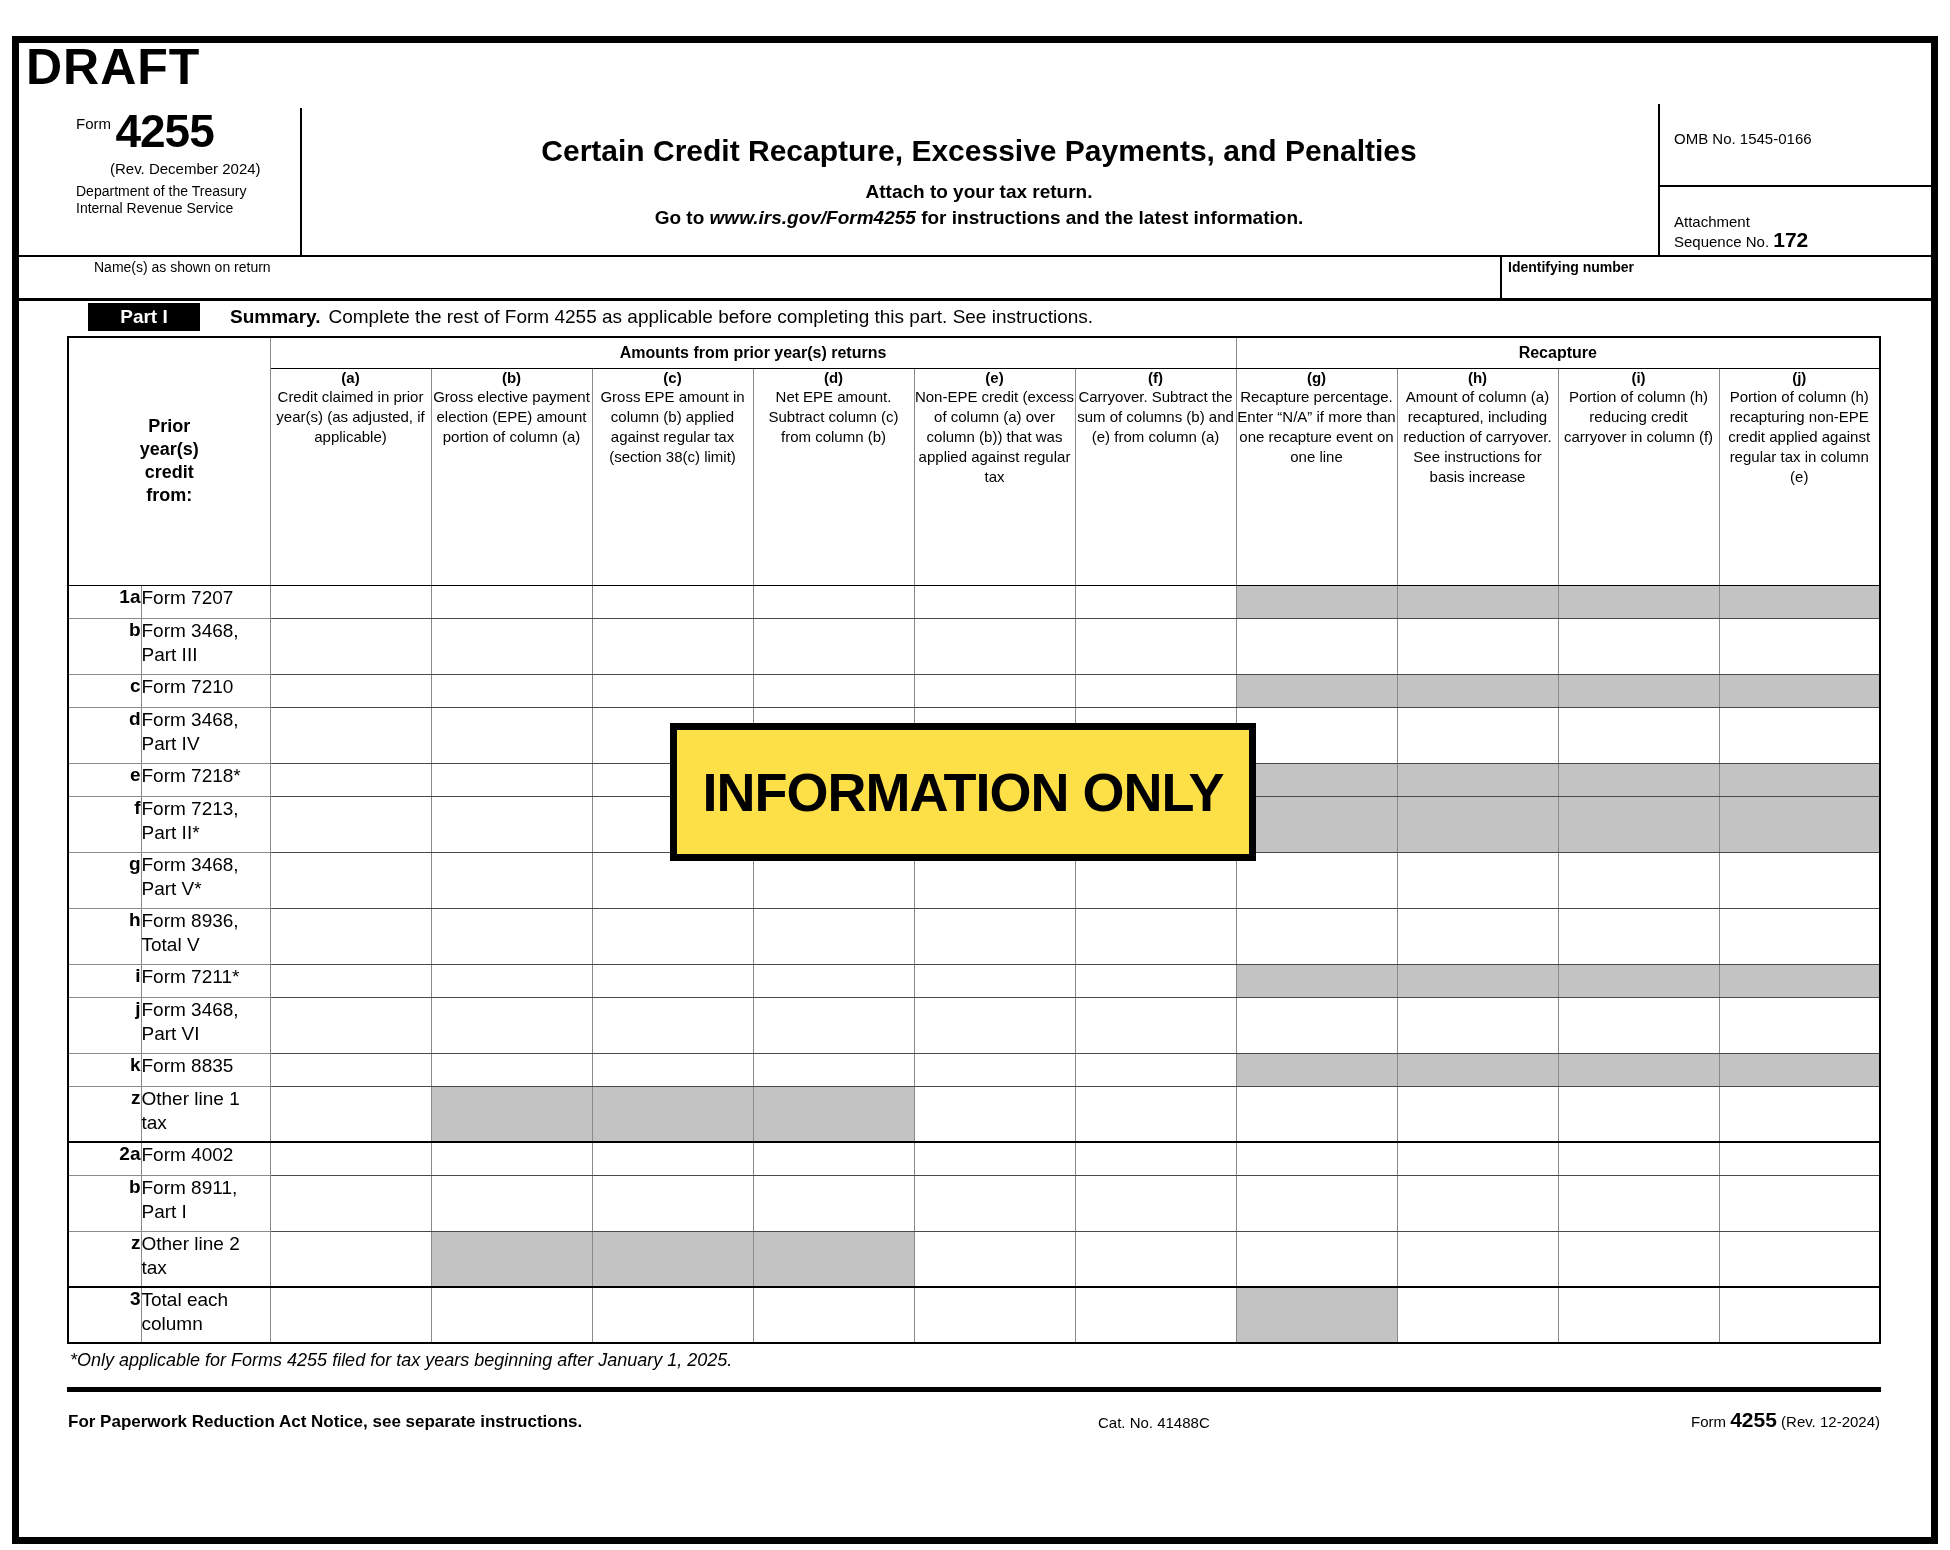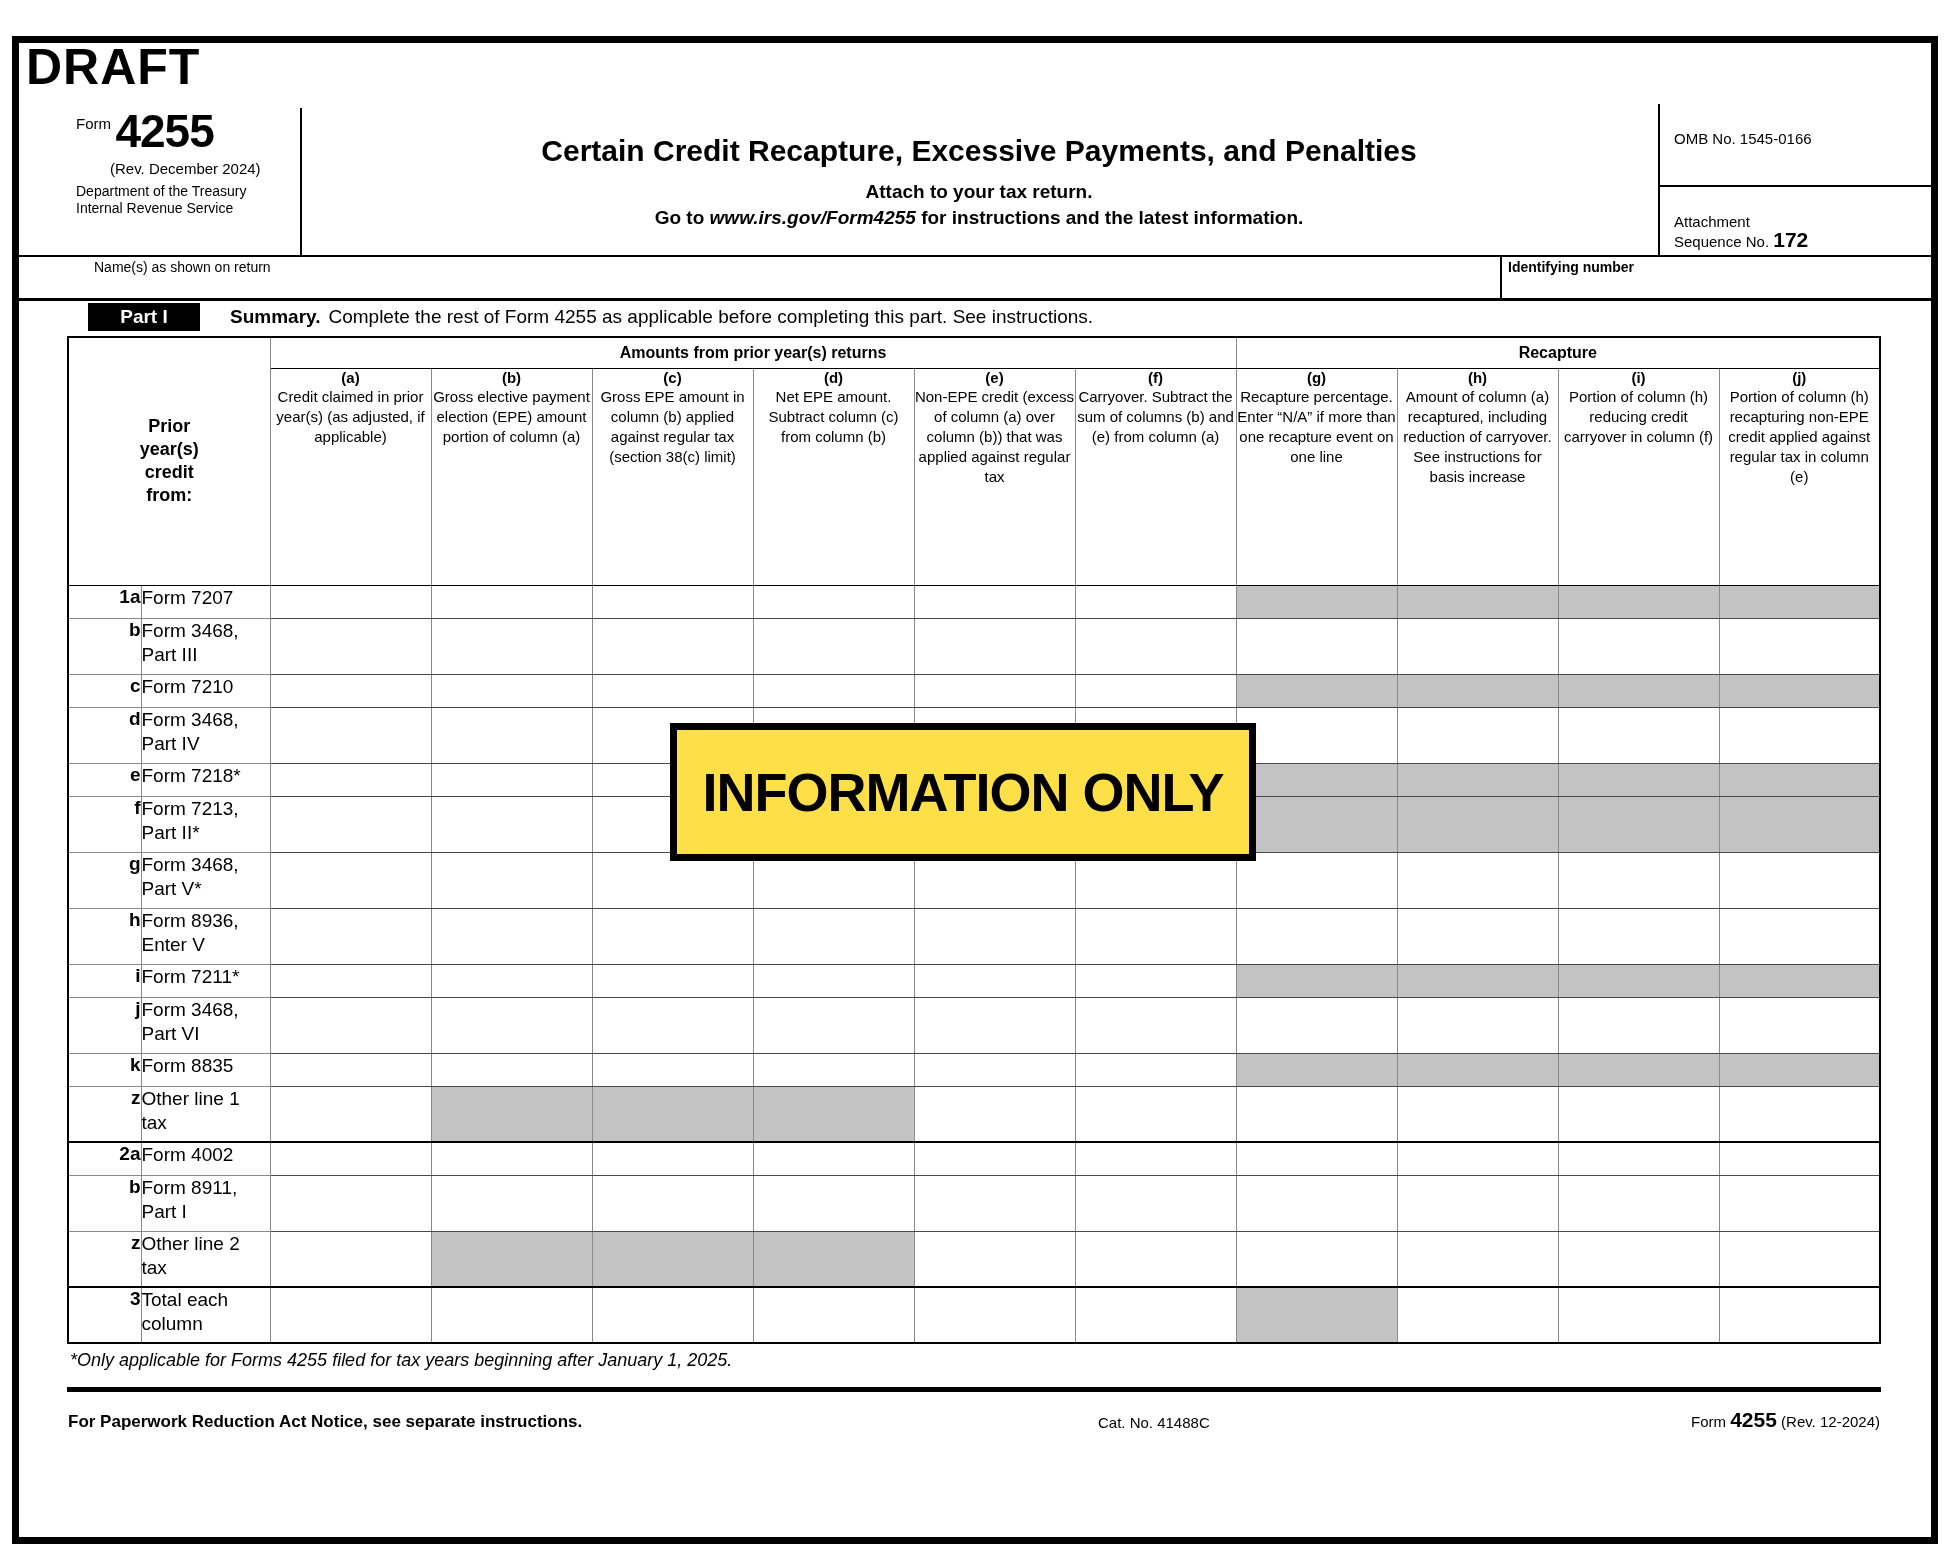--- a/index.html
+++ b/index.html
@@ -287,21 +287,21 @@
           <td></td>
           <td></td>
           <td></td>
           <td></td>
           <td></td>
           <td></td>
         </tr>
         <tr class="double">
           <th class="num">h</th>
           <th class="rlabel">Form 8936,
-Enter V</th>
+Total V</th>
           <td></td>
           <td></td>
           <td></td>
           <td></td>
           <td></td>
           <td></td>
           <td></td>
           <td></td>
           <td></td>
           <td></td>

